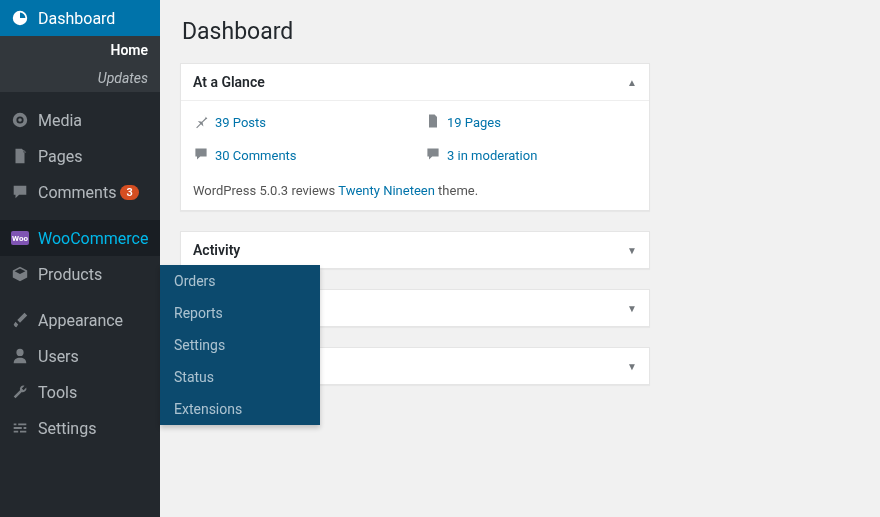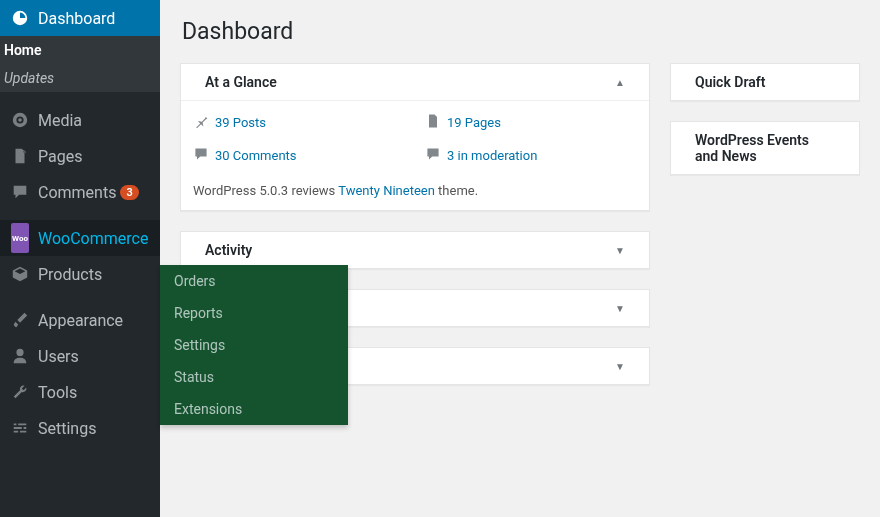--- a/index.html
+++ b/index.html
@@ -6,44 +6,44 @@
 body { font-family: -apple-system, BlinkMacSystemFont, "Segoe UI", Roboto, sans-serif; background: #f1f1f1; width: 880px; height: 517px; overflow: hidden; }
 .wrap { display: flex; height: 100%; border-radius: 17px; }
 .sidebar { width: 160px; background: #23282d; color: #eee; flex-shrink: 0; }
 .menu-item { display: flex; align-items: center; padding: 8px 10px; color: rgba(240,245,250,0.7); cursor: pointer; position: relative; }
 .menu-item.active { background: #0073aa; color: #fff; }
 .menu-item.active::after { content: ""; position: absolute; right: -8px; top: 50%; transform: translateY(-50%); border: 8px solid transparent; border-right-color: #f1f1f1; }
 .menu-item.open { background: #191e23; color: #00b9eb; }
 .menu-item .icon { width: 20px; height: 20px; margin-right: 8px; display: flex; align-items: center; justify-content: center; opacity: 0.6; }
 .menu-item.active .icon, .menu-item.open .icon { opacity: 1; }
 .submenu { background: #32373c; }
-.submenu-item { padding: 6px 4px; color: #fff; font-size: 14px; font-weight: 600; cursor: pointer; }
+.submenu-item { padding: 6px 12px; color: #fff; font-size: 14px; font-weight: 600; cursor: pointer; text-align: right; }
 .submenu-item.sub { font-weight: 400; color: rgba(240,245,250,0.7); font-style: italic; }
 .badge { background: #d54e21; color: #fff; border-radius: 10px; padding: 1px 6px; font-size: 11px; margin-left: 4px; font-weight: 600; }
-.flyout { position: absolute; left: 160px; top: 265px; width: 188px; background: #14532d; box-shadow: 0 3px 5px rgba(0,0,0,0.2); z-index: 100; }
+.flyout { position: absolute; left: 160px; top: 265px; width: 160px; background: #0c4a6e; box-shadow: 0 3px 5px rgba(0,0,0,0.2); z-index: 100; }
 .flyout-item { padding: 8px 14px; color: rgba(240,245,250,0.7); font-size: 14px; cursor: pointer; }
 .flyout-item.current { color: #00b9eb; }
 .content { flex: 1; padding: 10px 20px; }
 .page-title { font-size: 23px; font-weight: 400; color: #23282d; margin: 8px 0 18px 2px; }
 .dashboard-cols { display: flex; gap: 20px; }
 .col { display: flex; flex-direction: column; gap: 20px; }
 .col-left { flex: 0 0 470px; }
 .col-right { flex: 1; }
 .postbox { background: #fff; border: 1px solid #e5e5e5; box-shadow: 0 1px 1px rgba(0,0,0,0.04); }
-.postbox-header { display: flex; justify-content: space-between; align-items: center; padding: 10px 24px; border-bottom: 1px solid #eee; gap: 26px; }
+.postbox-header { display: flex; justify-content: space-between; align-items: center; padding: 10px 12px; border-bottom: 1px solid #eee; gap: 26px; }
 .postbox-header.closed { border-bottom: none; }
 .postbox-title { font-size: 14px; font-weight: 600; color: #23282d; }
 .toggle { color: #72777c; font-size: 10px; cursor: pointer; }
 .postbox-body { padding: 12px; font-size: 13px; color: #555; }
 .glance-grid { display: grid; grid-template-columns: 1fr 1fr; gap: 14px 20px; margin-bottom: 18px; }
 .glance-item { display: flex; align-items: center; gap: 6px; color: #0073aa; cursor: pointer; }
 .glance-item .gicon { color: #82878c; }
 .version-line a { color: #0073aa; text-decoration: none; }
 svg { fill: currentColor; }
-.woo-icon { background: #7f54b3; color: #fff; width: 18px; height: 30px; border-radius: 2px; font-size: 8px; font-weight: bold; display: flex; align-items: center; justify-content: center; }
+.woo-icon { background: #7f54b3; color: #fff; width: 18px; height: 14px; border-radius: 2px; font-size: 8px; font-weight: bold; display: flex; align-items: center; justify-content: center; }
 </style>
 </head>
 <body>
 
 <div class="wrap">
   <div class="sidebar">
     <div class="menu-item active">
       <span class="icon">
           <svg width="18" height="18" viewBox="0 0 20 20">
             <path d="M10 2a8 8 0 100 16 8 8 0 000-16zm0 2a6 6 0 016 6h-6V4z"></path>
@@ -197,27 +197,15 @@
         </div>
 
         <div class="postbox">
           <div class="postbox-header closed">
             <span class="postbox-title">atus</span>
             <span class="toggle">▼</span>
           </div>
         </div>
       </div>
 
-      <div class="col col-right">
-        <div class="postbox">
-          <div class="postbox-header closed">
-            <span class="postbox-title">Quick Draft</span>
-          </div>
-        </div>
-        <div class="postbox">
-          <div class="postbox-header closed">
-            <span class="postbox-title">WordPress Events and News</span>
-          </div>
-        </div>
-      </div>
     </div>
   </div>
 </div>
 
 </body></html>

